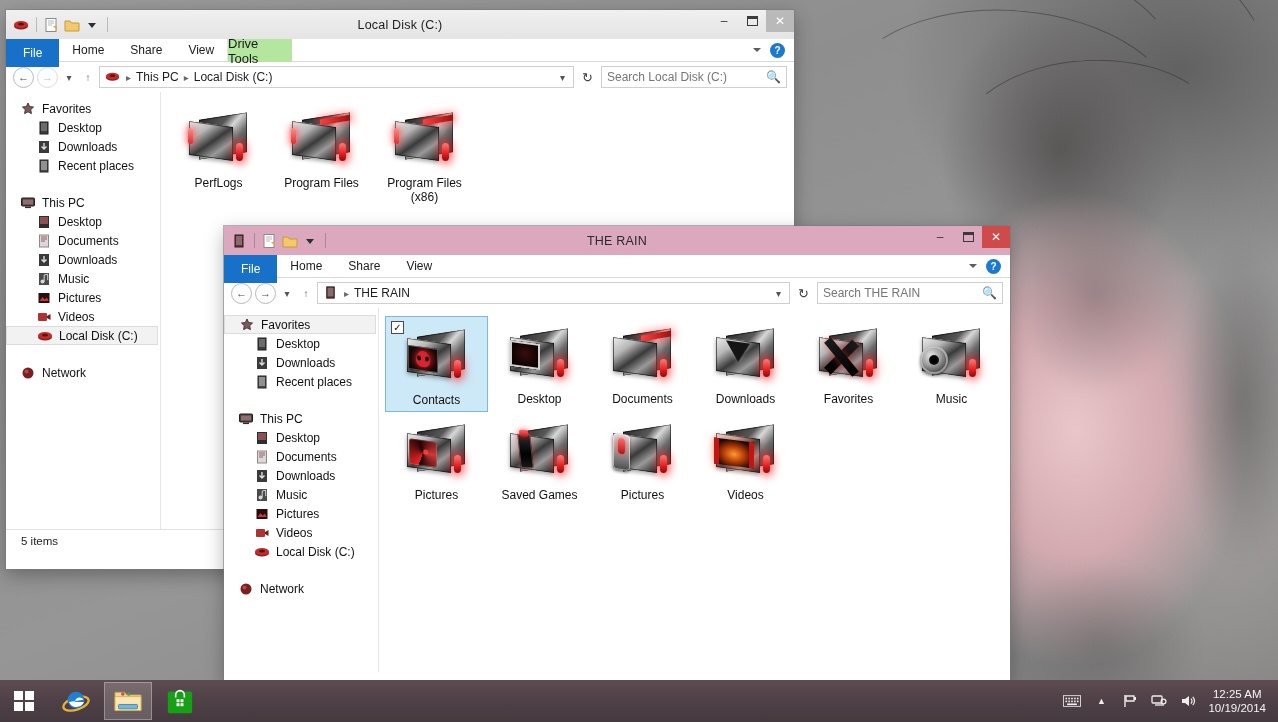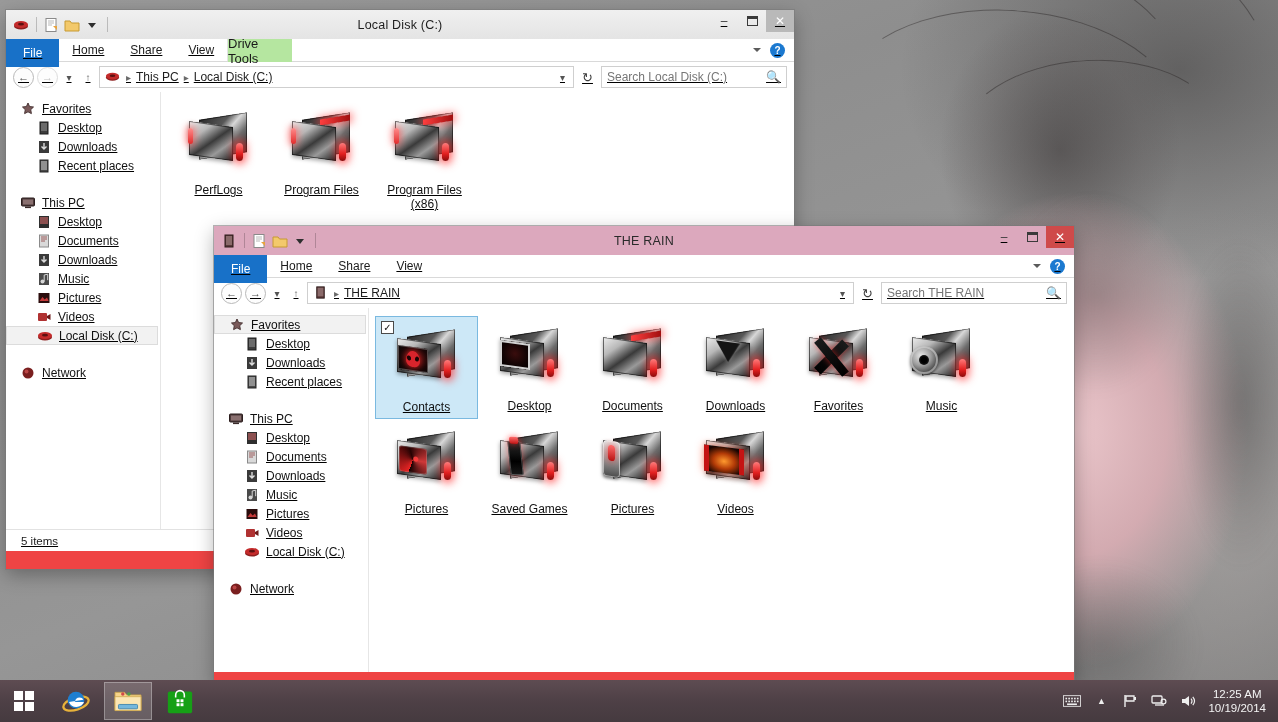--- a/index.html
+++ b/index.html
@@ -46,23 +46,22 @@
     color: #e8e8e8;
     text-shadow: 0 1px 2px rgba(0,0,0,.45);
     font-size: 14.5px;
     line-height: 21px;
     letter-spacing: .2px;
   }
 
   
   .win {
     position: absolute;
-    background: #ef4444;
+    background: #ffffff;
     box-shadow: 0 0 0 1px rgba(120,120,120,.55), 0 6px 18px rgba(0,0,0,.30);
-    text-decoration: underline;
   }
   .titlebar {
     height: 29px;
     position: relative;
     display: flex; align-items: center;
   }
   .qat {
     display: flex; align-items: center; gap: 4px;
     padding-left: 7px; height: 100%;
   }
@@ -176,21 +175,21 @@
   }
   .item.selected {
     background: #cde8f7; border: 1px solid #7ab9e0;
   }
   .item .chk {
     position: absolute; left: 5px; top: 4px;
     width: 13px; height: 13px; background: #fff; border: 1px solid #4a4a4a;
     color: #111; font-size: 10px; line-height: 11px; text-align: center;
   }
   .item .label {
-    font-size: 12px; color: #111; line-height: 14px; margin-top: 15px;
+    font-size: 12px; color: #111; line-height: 14px; margin-top: 8px;
     word-wrap: break-word;
   }
   .iconwrap { height: 62px; display: flex; align-items: flex-end; justify-content: center; }
 
   
   .fld { position: relative; width: 64px; height: 54px; }
   .fld .back {
     position: absolute; left: 12px; top: 2px; width: 48px; height: 40px;
     background: linear-gradient(135deg, #2b2b2b 0%, #585858 35%, #d8d8d8 50%, #6d6d6d 70%, #232323 100%);
     transform: skewY(-9deg);
@@ -340,21 +339,21 @@
   
   #win-local {
     left: 6px; top: 10px; width: 788px; height: 559px;
   }
   #win-local .titlebar { background: linear-gradient(180deg,#f0f0f0,#e4e4e4); }
   #win-local .wbtn.close { background: #b9b9b9; }
   #win-local .ctx-header { left: 222px; width: 64px; }
 
   
   #win-rain {
-    left: 214px; top: 226px; width: 860px; height: 456px;
+    left: 224px; top: 226px; width: 786px; height: 456px;
   }
   #win-rain .titlebar { background: #dca8bd; }
   #win-rain .win-title { color: #2a2a2a; font-size: 12.5px; }
   #win-rain .wbtn.close { background: #cf4a4a; }
 
   
   #taskbar {
     position: absolute; left: 0; bottom: 0; width: 1278px; height: 42px;
     background: linear-gradient(180deg, #5e4c52 0%, #4e4046 50%, #453a3f 100%);
     display: flex; align-items: center;

